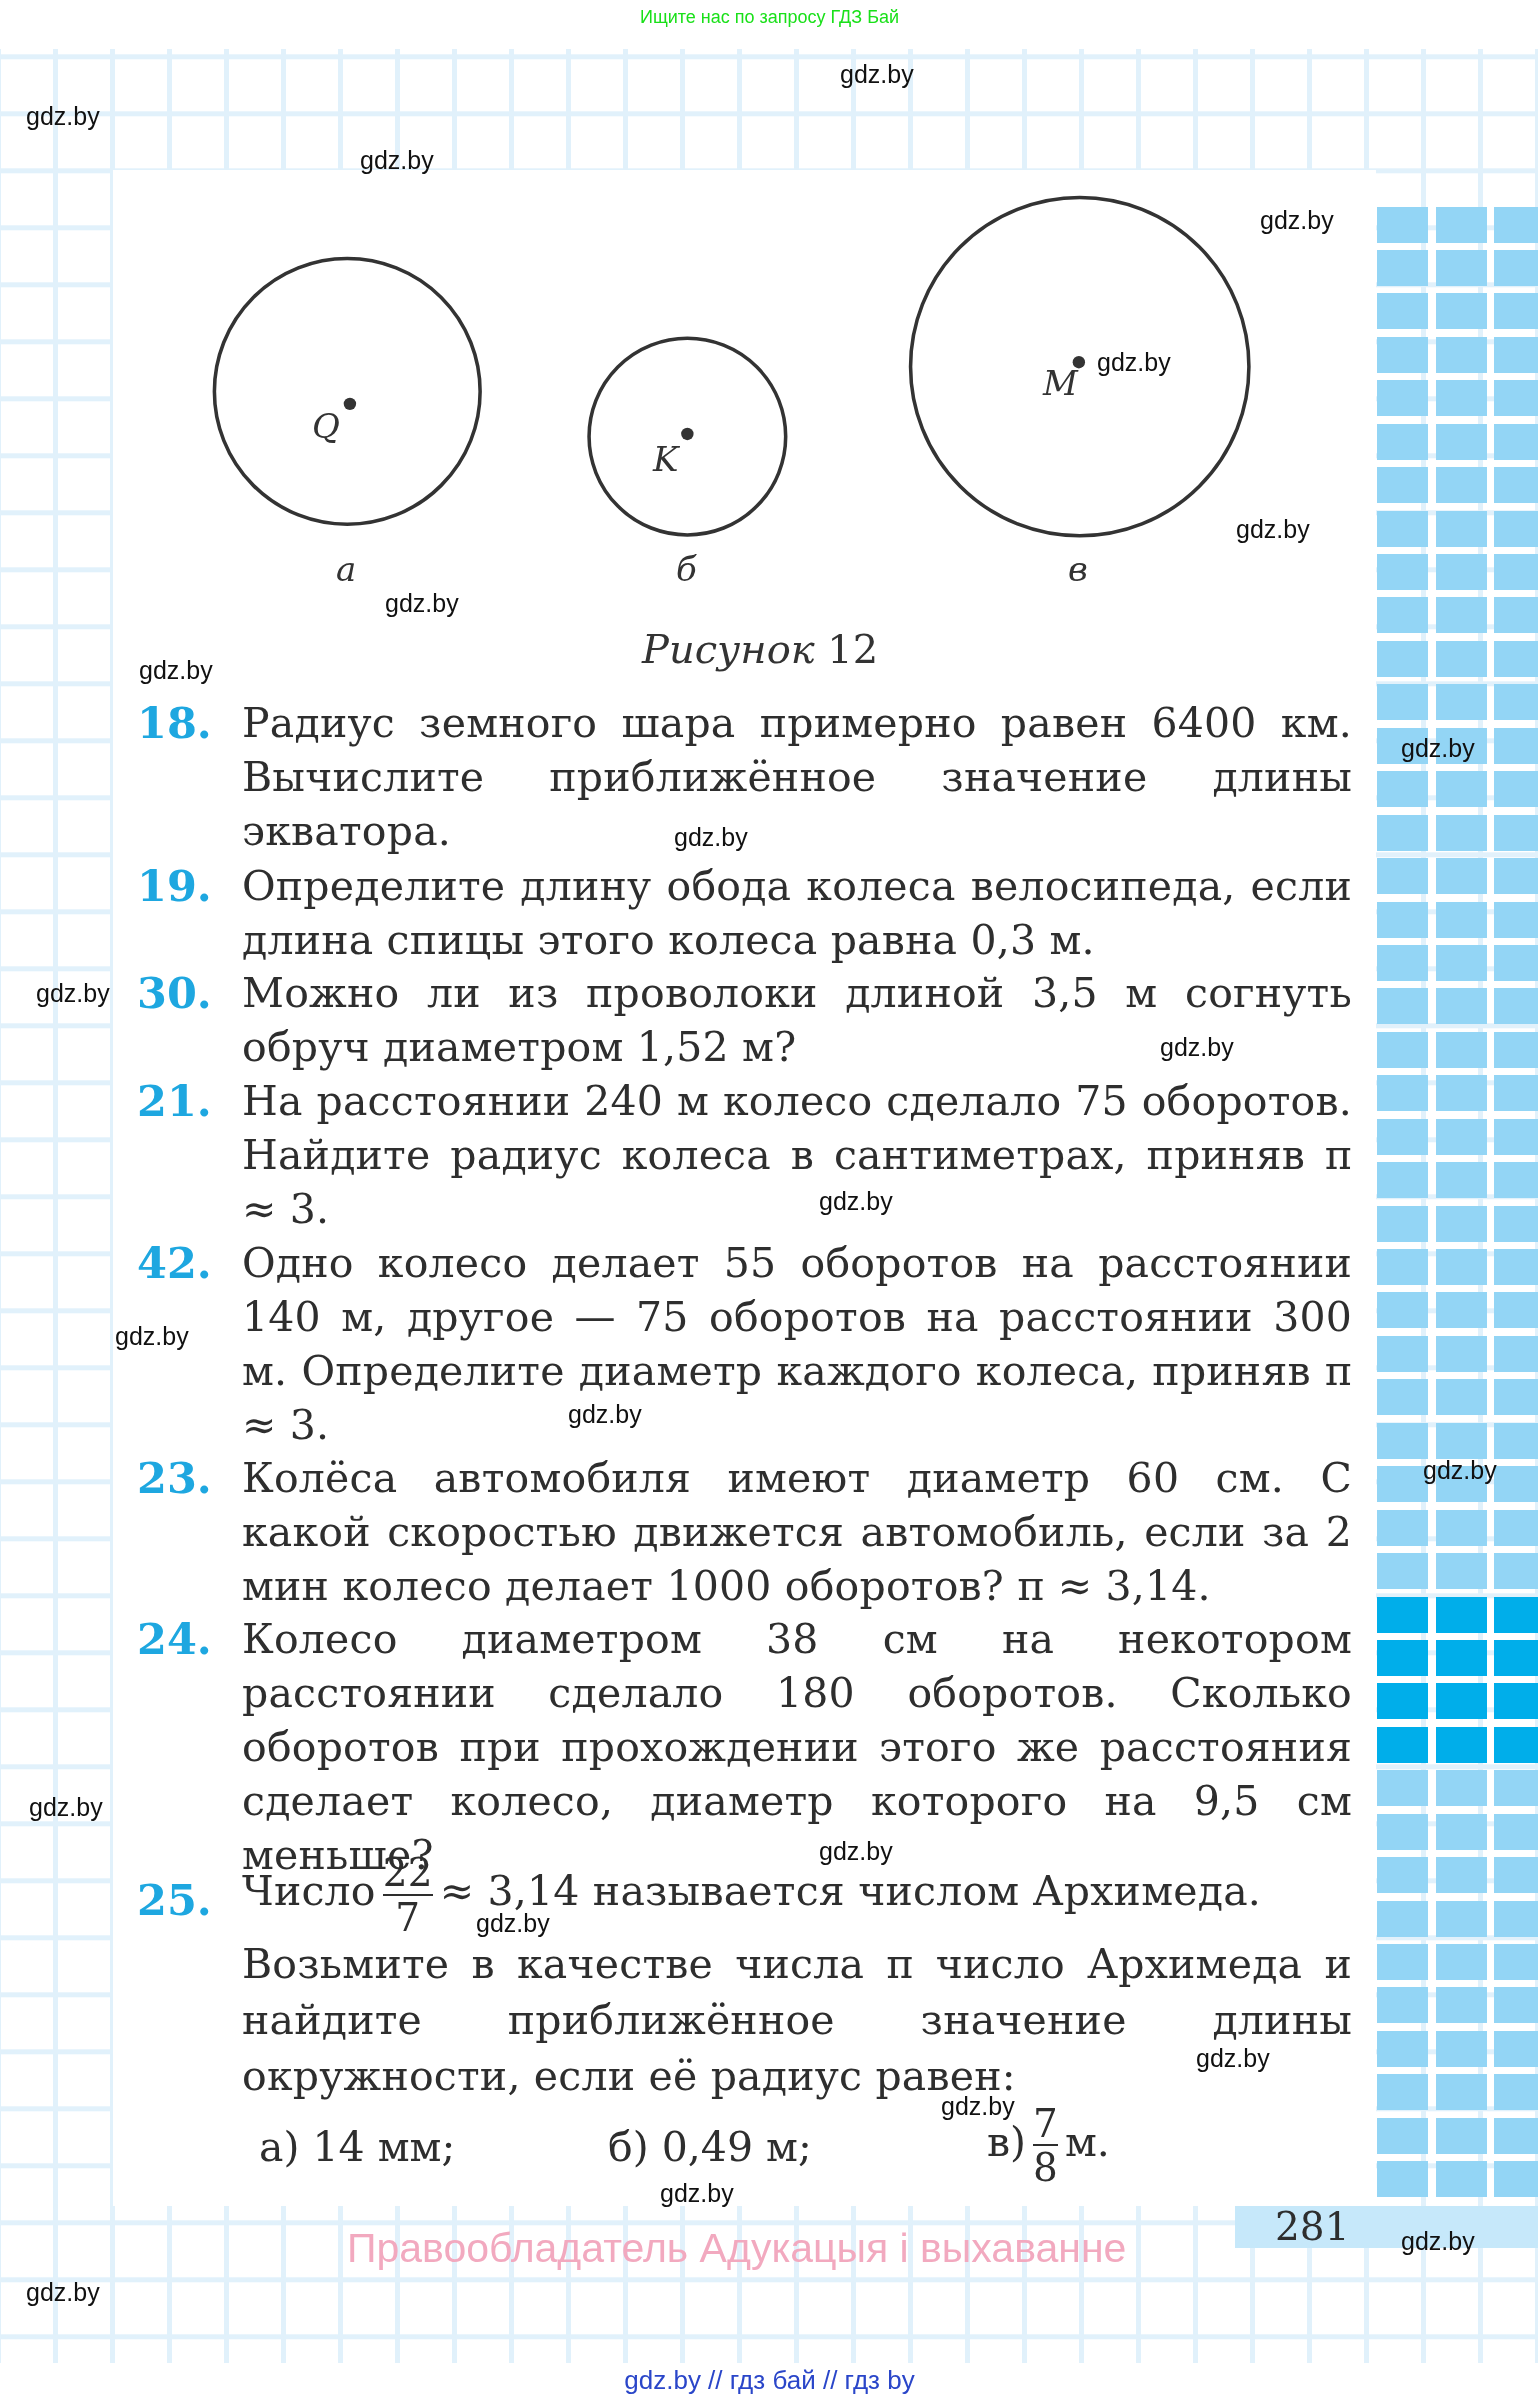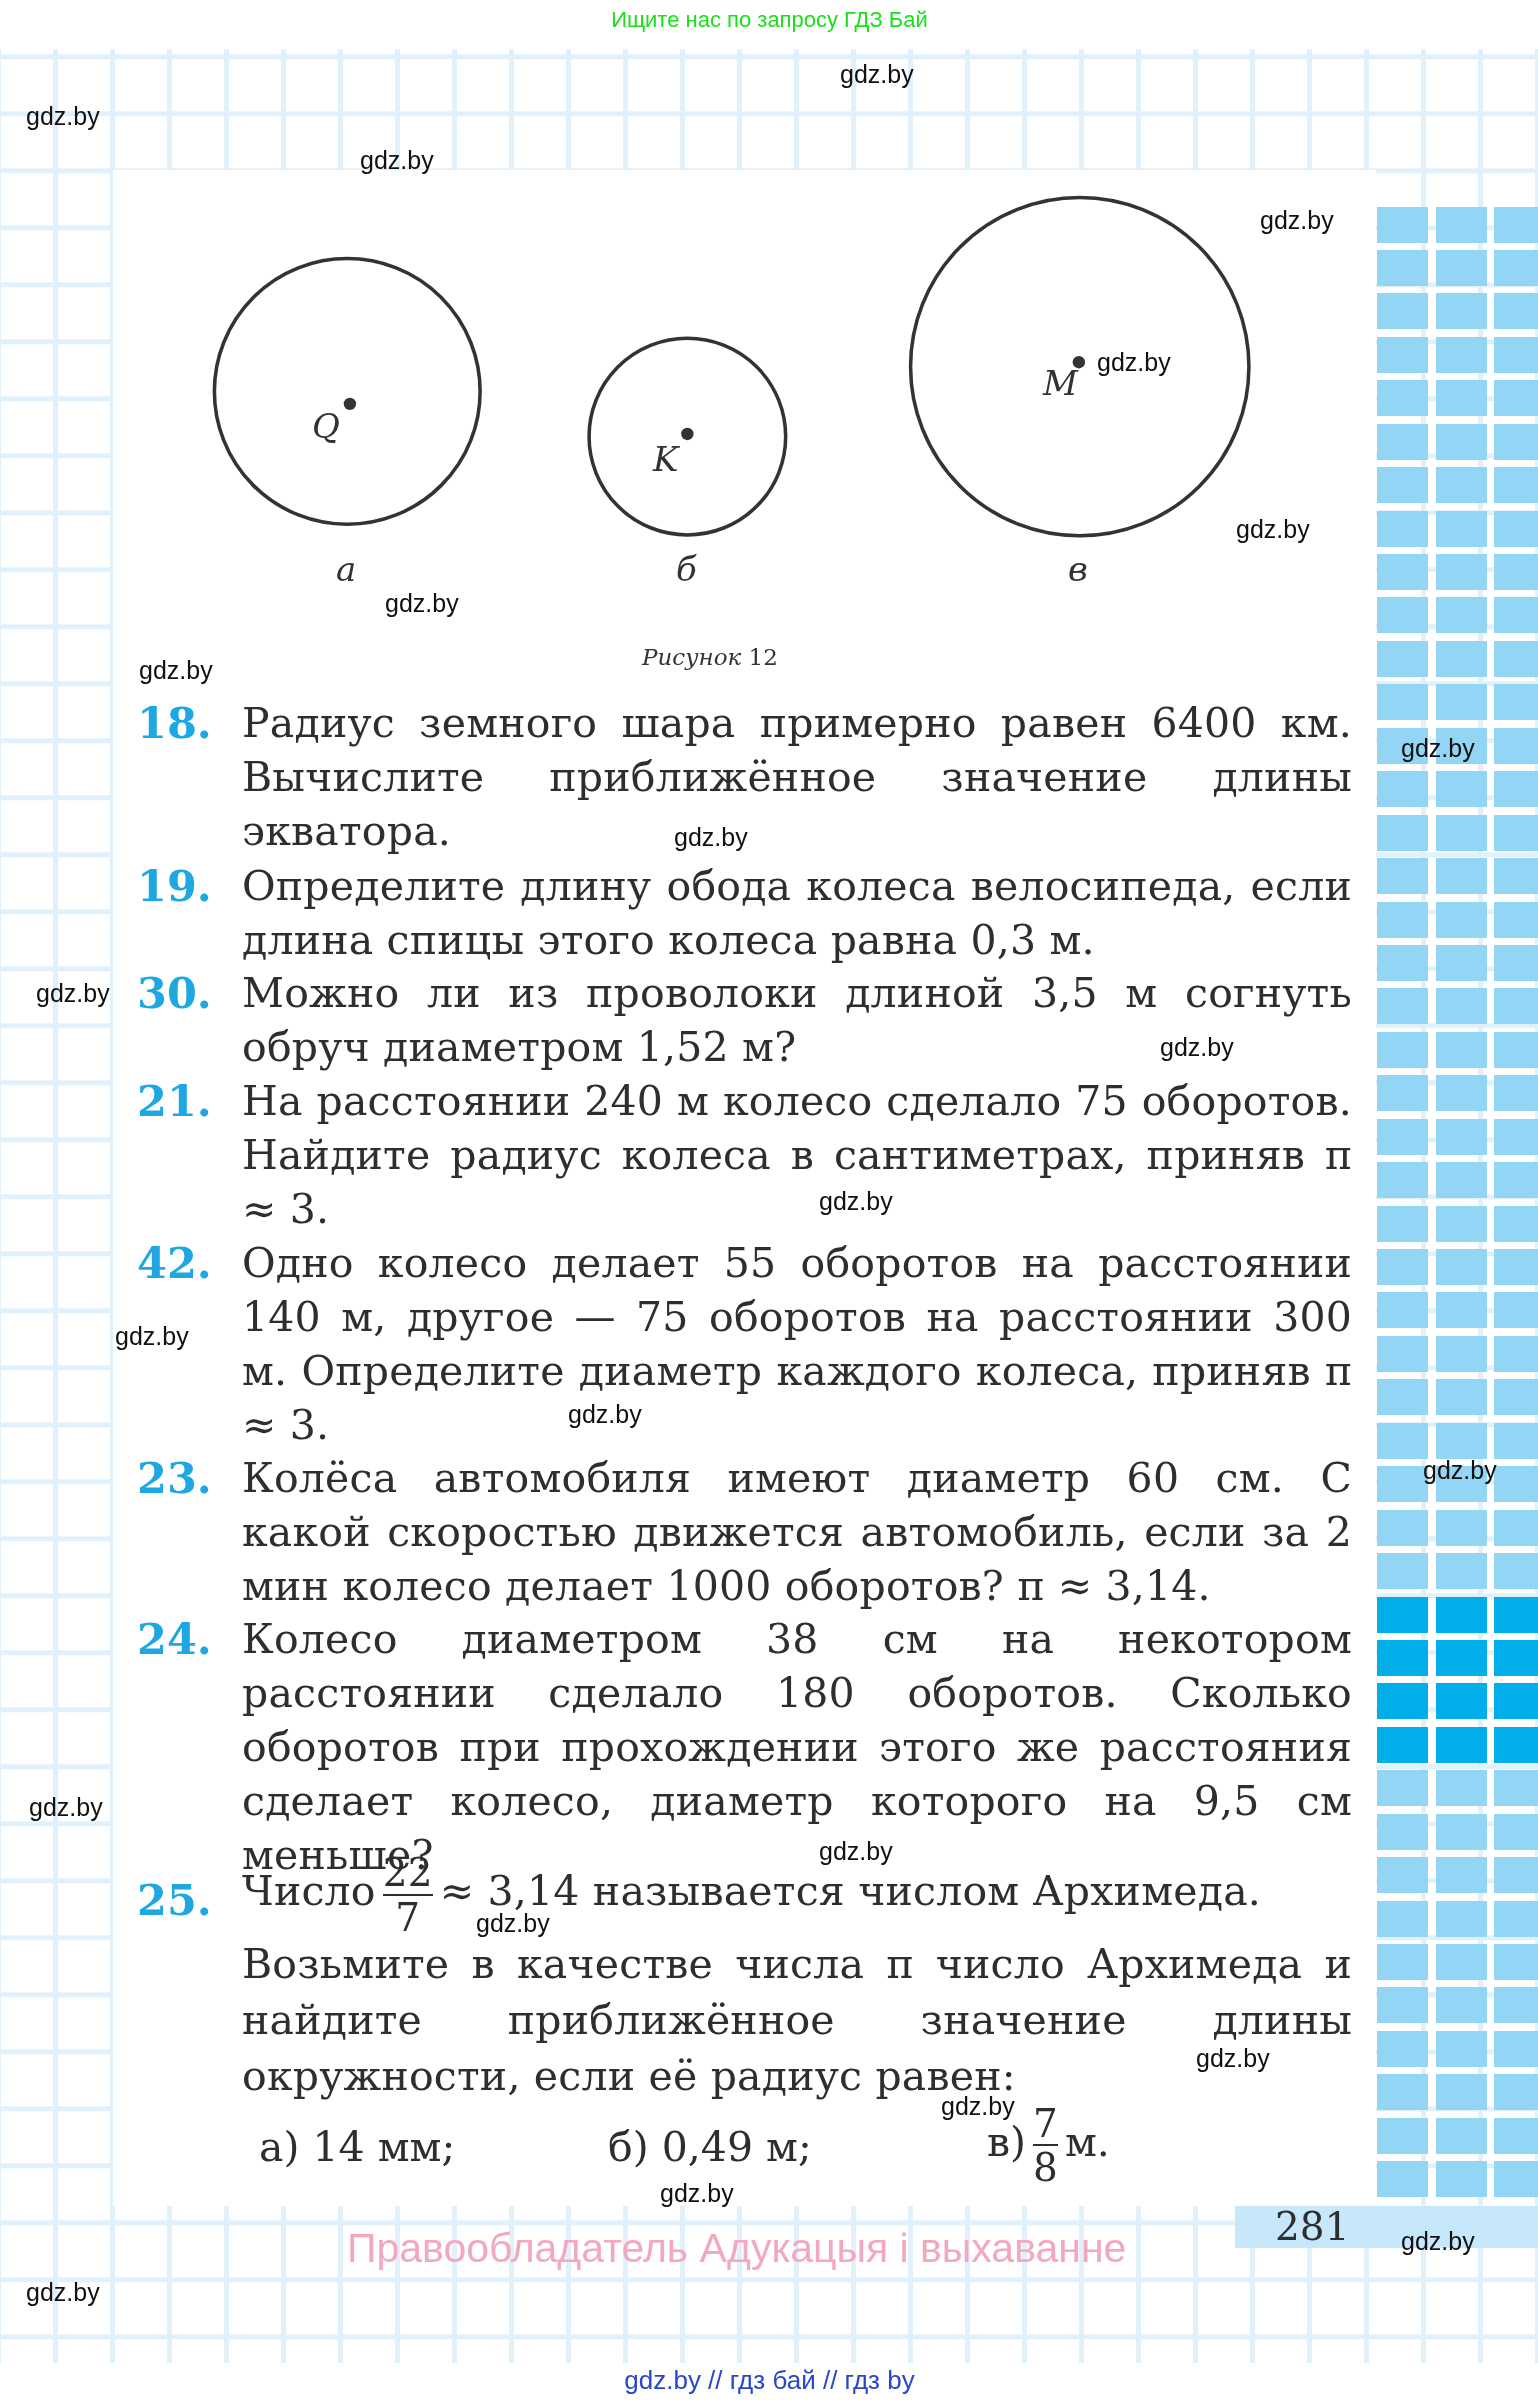--- a/index.html
+++ b/index.html
@@ -11,26 +11,26 @@
       linear-gradient(to right, #e1f1fb 0, #e1f1fb 5.3px, transparent 5.3px),
       linear-gradient(to bottom, #e1f1fb 0, #e1f1fb 5.3px, transparent 5.3px);
     background-size:57px 57px;
     background-position:53px 5.3px;
   }
   .page {
     position:absolute; left:113px; top:170px; width:1263px; height:2036px; background:#ffffff;
   }
   .blue-col { position:absolute; left:1377px; width:162px; }
   .blue-col .cell { position:absolute; width:51px; height:36px; }
-  .top-banner { position:absolute; left:0; top:7px; width:1539px; text-align:center; font-family:"Liberation Sans", sans-serif; font-size:22px; color:#19e019; }
+  .top-banner { position:absolute; left:0; top:7px; width:1539px; text-align:center; font-family:"Liberation Sans", sans-serif; font-size:18px; color:#19e019; }
   .bottom-banner { position:absolute; left:0; top:2365px; width:1539px; text-align:center; font-family:"Liberation Sans", sans-serif; font-size:26px; color:#2a46c9; }
   .wm { position:absolute; font-family:"Liberation Sans", sans-serif; font-size:25px; color:#111; white-space:nowrap; }
   .figure { position:absolute; left:113px; top:170px; width:1263px; height:496px; }
   .fig-label { position:absolute; font-family:"DejaVu Serif", serif; font-style:italic; font-size:34px; color:#333; }
-  .caption { position:absolute; left:642px; top:644px; font-family:"DejaVu Serif", serif; font-style:italic; font-size:23px; color:#333; }
+  .caption { position:absolute; left:642px; top:626px; font-family:"DejaVu Serif", serif; font-style:italic; font-size:40px; color:#333; }
   .caption .num { font-style:normal; }
   .problem { position:absolute; left:137px; width:1214px; }
   .problem .pnum { position:absolute; left:0; top:0; font-family:"DejaVu Serif", serif; font-weight:bold; font-size:43px; color:#1ea7e0; line-height:54px; }
   .problem .ptext { position:absolute; left:105px; top:0; width:1110px; font-family:"DejaVu Serif", serif; font-size:41px; color:#2e2e2e; line-height:54px; text-align:justify; letter-spacing:0.2px; }
   .frac { display:inline-block; vertical-align:middle; text-align:center; line-height:1; margin:0 7px; }
   .frac span { display:block; font-size:39px; }
   .frac .bar { border-top:2.7px solid #2e2e2e; height:0; margin:1.8px 0; }
   .answers { position:absolute; left:242px; top:2123px; width:975px; font-family:"DejaVu Serif", serif; font-size:41px; color:#2e2e2e; }
   .answers .ans { position:absolute; top:0; white-space:nowrap; }
   .page-num-box { position:absolute; left:1235px; top:2206px; width:304px; height:42px; background:#c6e8fa; }

